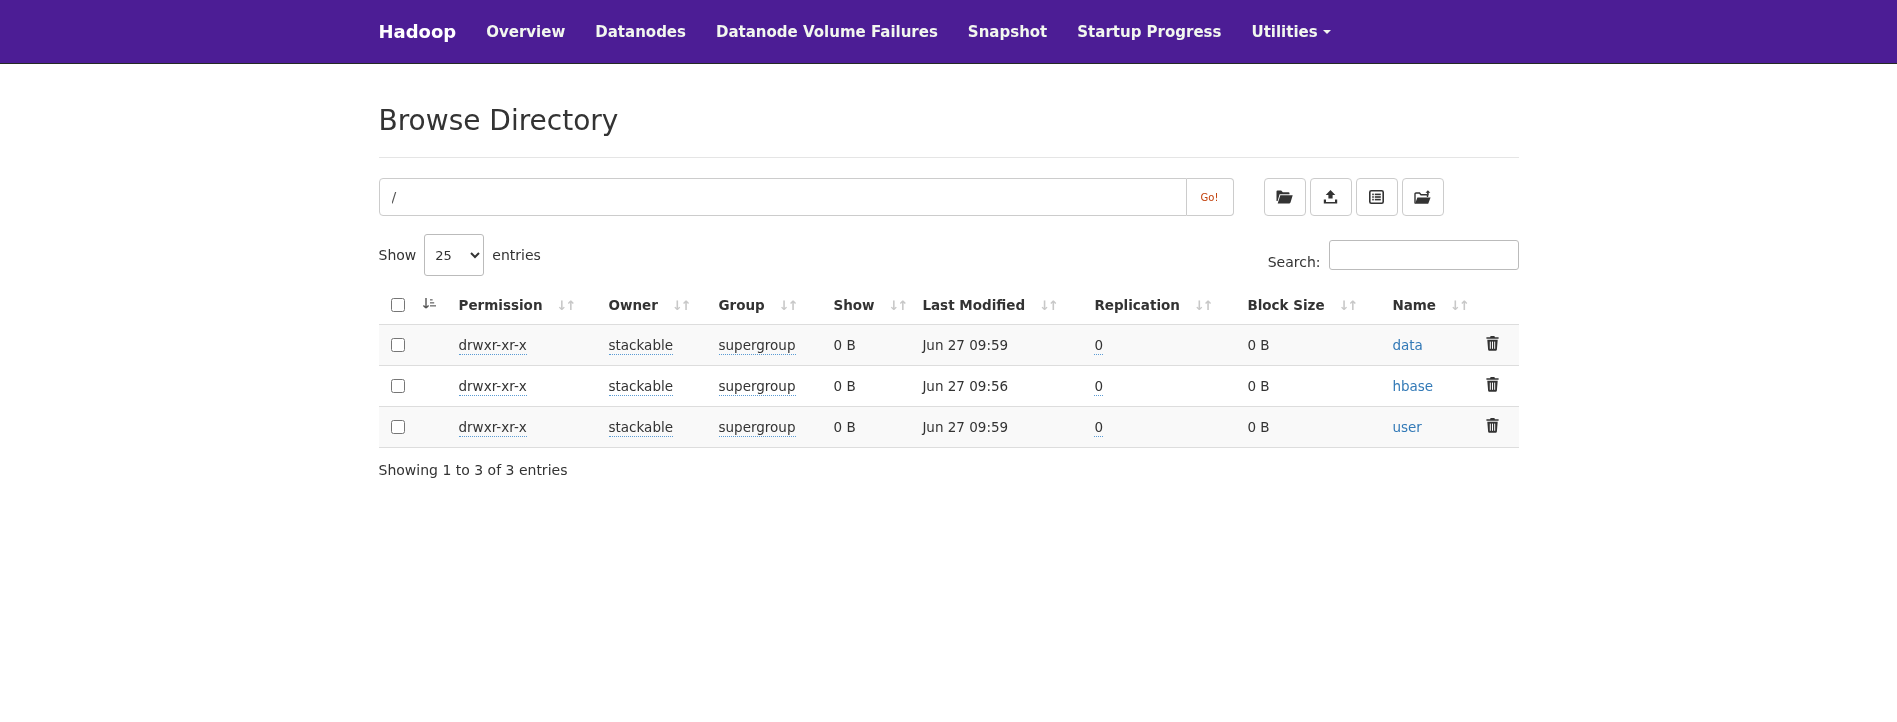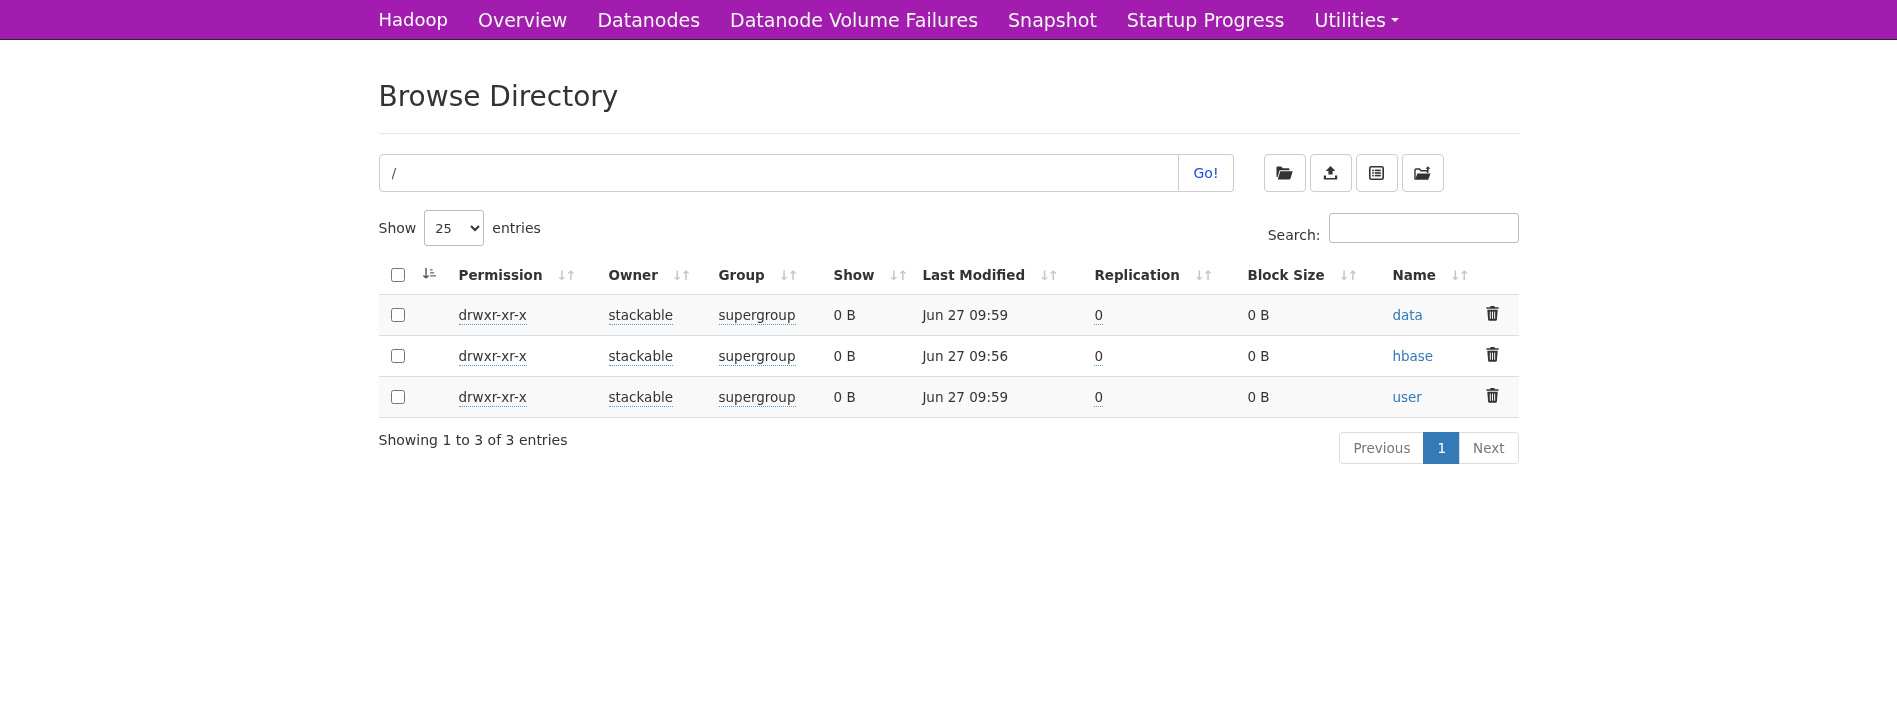--- a/index.html
+++ b/index.html
@@ -5,31 +5,31 @@
   * { box-sizing: border-box; }
   html,body { margin:0; padding:0; background:#fff; }
   body {
     font-family: "DejaVu Sans", "Liberation Sans", sans-serif;
     font-size: 14px; color: #333;
   }
   .app { width:1897px; height:722px; overflow:hidden; background:#fff; }
 
   
   .navbar {
-    height:40px; background:#a21caf; border-bottom:1px solid #252a25;
+    height:64px; background:#4c1d95; border-bottom:1px solid #252a25;font-weight:bold;
   }
   .navbar .container { display:flex; align-items:center; height:100%; }
   .container { width:1170px; margin:0 auto; padding:0 15px; }
   .brand {
     color:#fff; font-size:18px; text-decoration:none; padding:0 15px 0 0;
     cursor:pointer;
   }
   .nav-links { display:flex; align-items:center; height:100%; }
   .nav-link {
-    color:#f2f7ef; font-size:19px; padding:0 15px; height:100%;
+    color:#f2f7ef; font-size:15px; padding:0 15px; height:100%;
     display:flex; align-items:center; text-decoration:none; cursor:pointer;
   }
   .caret {
     display:inline-block; margin-left:5px; width:0; height:0;
     border-left:4px solid transparent; border-right:4px solid transparent;
     border-top:4px solid #f2f7ef;
   }
 
   
   .content { padding-top:22px; }
@@ -38,39 +38,39 @@
 
   
   .path-row { display:flex; align-items:flex-start; margin-bottom:18px; }
   .input-group { display:flex; width:855px; }
   .path-input {
     flex:1; height:38px; padding:6px 12px; font-size:14px; color:#555;
     border:1px solid #ccc; border-radius:4px 0 0 4px; outline:none;
     font-family:inherit;
   }
   .go-btn {
-    height:38px; padding:6px 14px; font-size:14px; color:#1d4ed8; background:#fff;
+    height:38px; padding:6px 14px; font-size:10px; color:#c2410c; background:#fff;
     border:1px solid #ccc; border-left:none; border-radius:0 4px 4px 0; cursor:pointer;
     font-family:inherit;
   }
   .btn-toolbar { display:flex; margin-left:30px; }
   .icon-btn {
     width:42px; height:38px; background:#fff; border:1px solid #ccc;
     border-radius:4px; margin-right:4px; cursor:pointer;
     display:flex; align-items:center; justify-content:center;
   }
   .icon-btn svg { display:block; }
 
   
   .controls-row { display:flex; justify-content:space-between; align-items:center; margin:16px 0 10px 0; }
   .show-entries { display:flex; align-items:center; }
   .show-entries .lbl { margin:0 8px 0 0; }
   .show-entries .lbl2 { margin-left:8px; }
   .page-size {
-    height:36px; min-width:60px; border:1px solid #bbb; border-radius:3px;
+    height:42px; min-width:60px; border:1px solid #bbb; border-radius:3px;
     font-size:13px; color:#333; padding:2px 6px; background:#fff; font-family:inherit;
   }
   .search-box { display:flex; align-items:flex-end; }
   .search-box .lbl { margin-right:8px; }
   .search-input {
     width:190px; height:30px; border:1px solid #bbb; border-radius:3px;
     padding:4px 8px; font-size:13px; outline:none; font-family:inherit;
   }
 
   
@@ -339,21 +339,16 @@
                   </svg>
               </span>
             </button>
           </td>
         </tr>
       </tbody>
     </table>
 
     <div class="table-footer">
       <span>Showing 1 to 3 of 3 entries</span>
-      <div class="pagination">
-        <span class="page-item first">Previous</span>
-        <span class="page-item active">1</span>
-        <span class="page-item last">Next</span>
-      </div>
     </div>
 
   </div>
 </div>
 
 </body></html>

